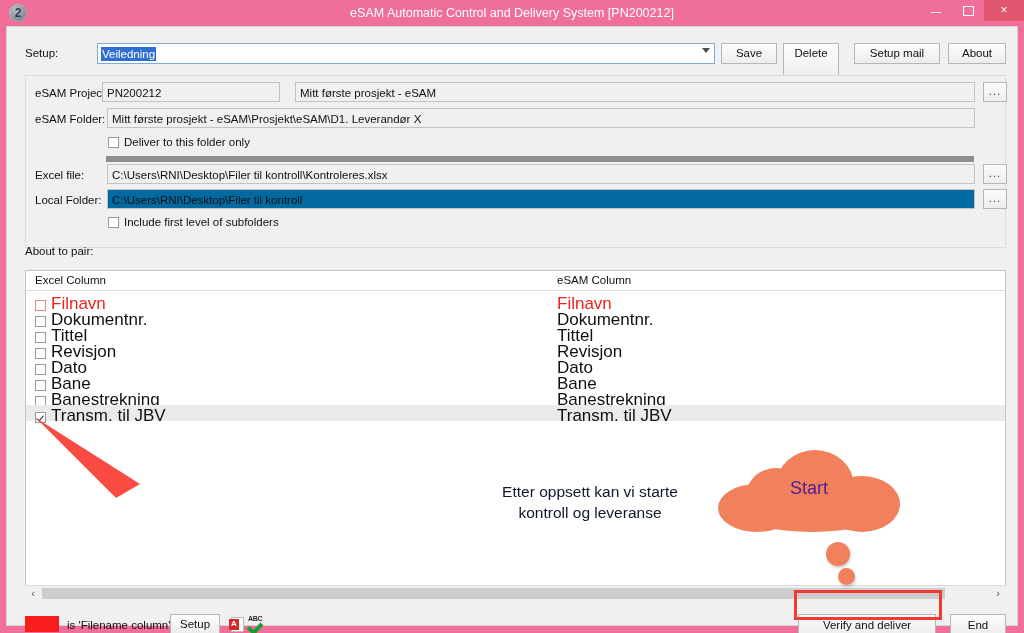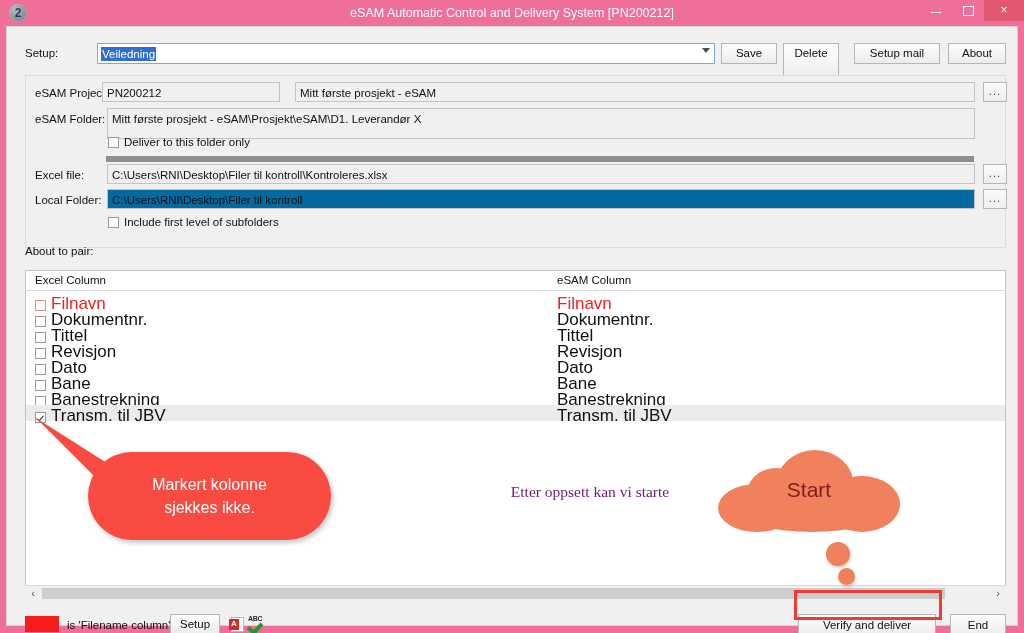--- a/index.html
+++ b/index.html
@@ -308,43 +308,43 @@
   .hl-rect {
     position: absolute;
     box-sizing: border-box;
     border: 3px solid #ef3b33;
     pointer-events: none;
   }
 
   
   .anno-text {
     position: absolute;
-    color: #701a75;
+    color: #0f172a;
     font-size: 15.5px;
     line-height: 21px;
     text-align: center;
-    font-family: Liberation Serif, serif;
+    font-family: Liberation Sans, sans-serif;
   }
   .balloon {
     position: absolute;
     background: #fa4b43;
     border-radius: 58px;
     color: #ffffff;
     font-size: 16px;
     line-height: 23px;
     text-align: center;
     box-shadow: 2px 3px 5px rgba(0,0,0,.22);
     display: flex;
     align-items: center;
     justify-content: center;
   }
   .cloud {
     position: absolute;
-    color: #7f1d1d;
-    font-size: 21px;
+    color: #4c1d95;
+    font-size: 18px;
   }
   .cloud .lobe {
     position: absolute;
     background: #f0815c;
     border-radius: 50%;
   }
   .cloud .cloud-label {
     position: absolute;
     width: 100%;
     text-align: center;
@@ -383,21 +383,21 @@
     <div class="btn" style="left:941px; top:16px; width:58px; height:21px; line-height:19px;">About</div>
 
     <div style="position:absolute; left:18px; top:48px; width:981px; height:173px; border:1px solid #dcdcdc; box-sizing:border-box; background:#f0f0f0;"></div>
 
     <div class="lbl" style="left:28px; top:60px;">eSAM Project:</div>
     <div class="txtbox readonly" style="left:95px; top:55px; width:178px; height:20px;">PN200212</div>
     <div class="txtbox readonly" style="left:288px; top:55px; width:680px; height:20px;">Mitt første prosjekt - eSAM</div>
     <div class="btn dots" style="left:976px; top:55px; width:24px; height:20px; line-height:17px;">...</div>
 
     <div class="lbl" style="left:28px; top:86px;">eSAM Folder:</div>
-    <div class="txtbox readonly" style="left:100px; top:81px; width:868px; height:31px;">Mitt første prosjekt - eSAM\Prosjekt\eSAM\D1. Leverandør X</div>
+    <div class="txtbox readonly" style="left:100px; top:81px; width:868px; height:20px;">Mitt første prosjekt - eSAM\Prosjekt\eSAM\D1. Leverandør X</div>
 
     <div class="cbwrap" style="left:101px; top:109px;">
       <span class="cbox"></span><span>Deliver to this folder only</span>
     </div>
 
     <div class="divbar" style="left:99px; top:129px; width:868px; height:6px;"></div>
 
     <div class="lbl" style="left:28px; top:142px;">Excel file:</div>
     <div class="txtbox readonly" style="left:100px; top:137px; width:868px; height:20px;">C:\Users\RNI\Desktop\Filer til kontroll\Kontroleres.xlsx</div>
     <div class="btn dots" style="left:976px; top:137px; width:24px; height:20px; line-height:17px;">...</div>
@@ -471,29 +471,24 @@
 
     <div class="btn" style="left:791px; top:587px; width:138px; height:22px; line-height:20px;">Verify and deliver</div>
     <div class="btn" style="left:943px; top:587px; width:56px; height:22px; line-height:20px;">End</div>
   </div>
 
   <div class="hl-rect" style="left:794px; top:590px; width:148px; height:30px;"></div>
 
   <svg style="position:absolute; left:20px; top:412px; width:130px; height:90px; overflow:visible;">
     <polygon points="16,6 120,72 96,86" fill="#fa4b43"></polygon>
   </svg>
-  <div class="balloon" style="left:88px; top:452px; width:243px; height:88px;">
-    <div>
-      <div>Markert kolonne</div>
-      <div>sjekkes ikke.</div>
-    </div>
-  </div>
 
   <div class="anno-text" style="left:470px; top:481px; width:240px;">
     <div>Etter oppsett kan vi starte</div>
+    <div>kontroll og leveranse</div>
   </div>
 
   <div class="cloud" style="left:718px; top:450px; width:182px; height:82px;">
     <div class="lobe" style="left:0px;   top:34px; width:78px; height:48px;"></div>
     <div class="lobe" style="left:28px;  top:18px; width:60px; height:56px;"></div>
     <div class="lobe" style="left:58px;  top:0px;  width:78px; height:72px;"></div>
     <div class="lobe" style="left:106px; top:26px; width:76px; height:56px;"></div>
     <div class="lobe" style="left:24px;  top:44px; width:140px; height:38px;"></div>
     <div class="cloud-label" style="top:28px;">Start</div>
   </div>

